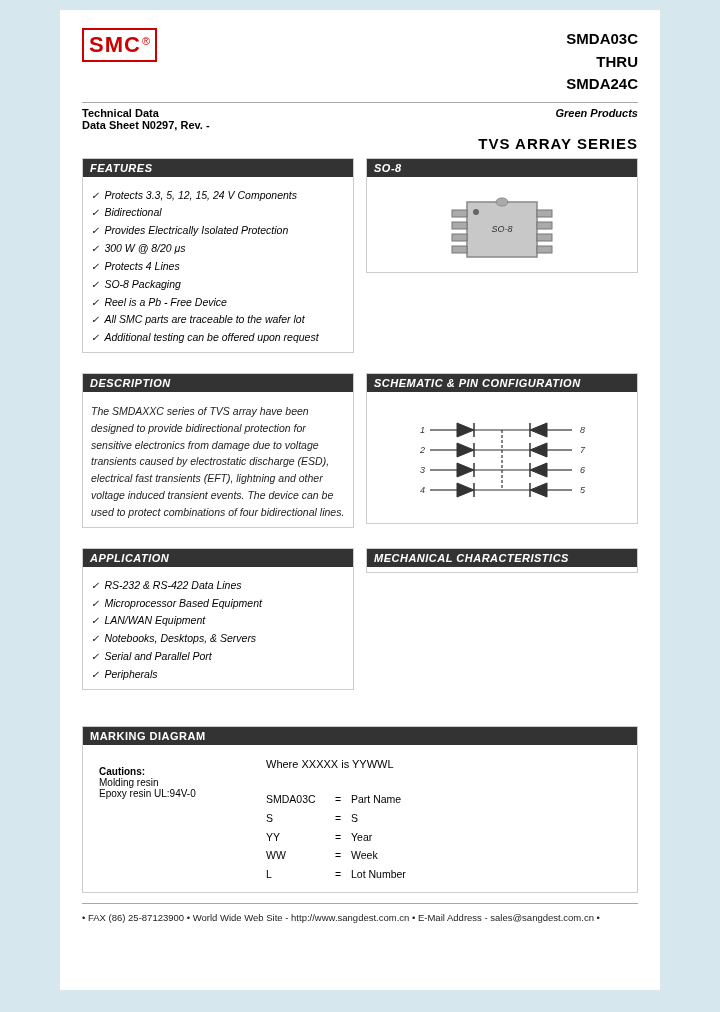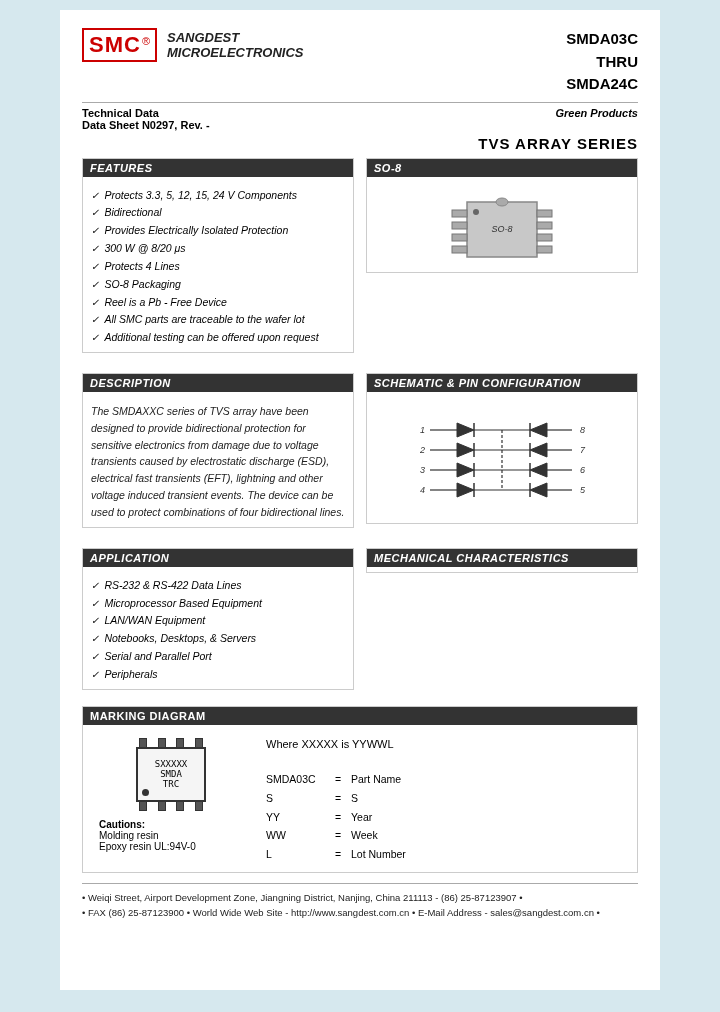--- a/index.html
+++ b/index.html
@@ -153,21 +153,21 @@
     .schematic-image {
       display: flex;
       justify-content: center;
       align-items: center;
       padding: 8px;
       min-height: 100px;
     }
     
     .app-box {
       border: 1px solid #ccc;
-      margin-bottom: 6px;
+      margin-bottom: 26px;
     }
     
     .mech-box {
       border: 1px solid #ccc;
       margin-bottom: 10px;
     }
     .mech-list {
       list-style: none;
       padding: 5px 8px;
       font-size: 10.5px;
@@ -279,24 +279,20 @@
 </head>
 <body>
 
 <div class="page">
 
   <div class="header">
     <div class="logo-area">
       <div class="logo-box">
         <span class="logo-smc">SMC</span>
         <span class="logo-e">®</span>
-      </div>
-      <div class="company-name">
-        <span>SANGDEST</span>
-        <span>MICROELECTRONICS</span>
       </div>
     </div>
     <div class="part-number">
       <div>SMDA03C</div>
       <div>THRU</div>
       <div>SMDA24C</div>
     </div>
   </div>
 
   <div class="tech-data">
@@ -440,41 +436,20 @@
       <div class="mech-box">
         <div class="section-header">MECHANICAL CHARACTERISTICS</div>
       </div>
     </div>
   </div>
 
   <div class="marking-box">
     <div class="section-header">MARKING DIAGRAM</div>
     <div class="marking-content">
       <div class="marking-left">
-        <div class="marking-chip">
-
-          <div class="chip-pins-top">
-            <div class="pin"></div>
-            <div class="pin"></div>
-            <div class="pin"></div>
-            <div class="pin"></div>
-          </div>
-          <div class="chip-body">
-            <div style="font-size:9px;font-family:monospace;">SXXXXX</div>
-            <div style="font-size:9px;font-family:monospace;">SMDA</div>
-            <div style="font-size:9px;font-family:monospace;">TRC</div>
-            <div class="chip-dot"></div>
-          </div>
-          <div class="chip-pins-bottom">
-            <div class="pin"></div>
-            <div class="pin"></div>
-            <div class="pin"></div>
-            <div class="pin"></div>
-          </div>
-        </div>
         <div class="cautions" style="margin-top:8px;">
           <strong>Cautions:</strong>
           <div>Molding resin</div>
           <div>Epoxy resin UL:94V-0</div>
         </div>
       </div>
       <div class="marking-right">
         <div class="where-text">Where XXXXX is YYWWL</div>
         <div class="part-table">
           <div class="row">
@@ -501,17 +476,16 @@
             <span class="col1">L</span>
             <span class="col2">=</span>
             <span class="col3">Lot Number</span>
           </div>
         </div>
       </div>
     </div>
   </div>
 
   <div class="footer">
-    <div>• Weiqi Street, Airport Development Zone, Jiangning District, Nanjing, China 211113  -  (86) 25-87123907 •</div>
     <div>• FAX (86) 25-87123900 • World Wide Web Site - http://www.sangdest.com.cn • E-Mail Address - sales@sangdest.com.cn •</div>
   </div>
 
 </div>
 
 </body></html>

